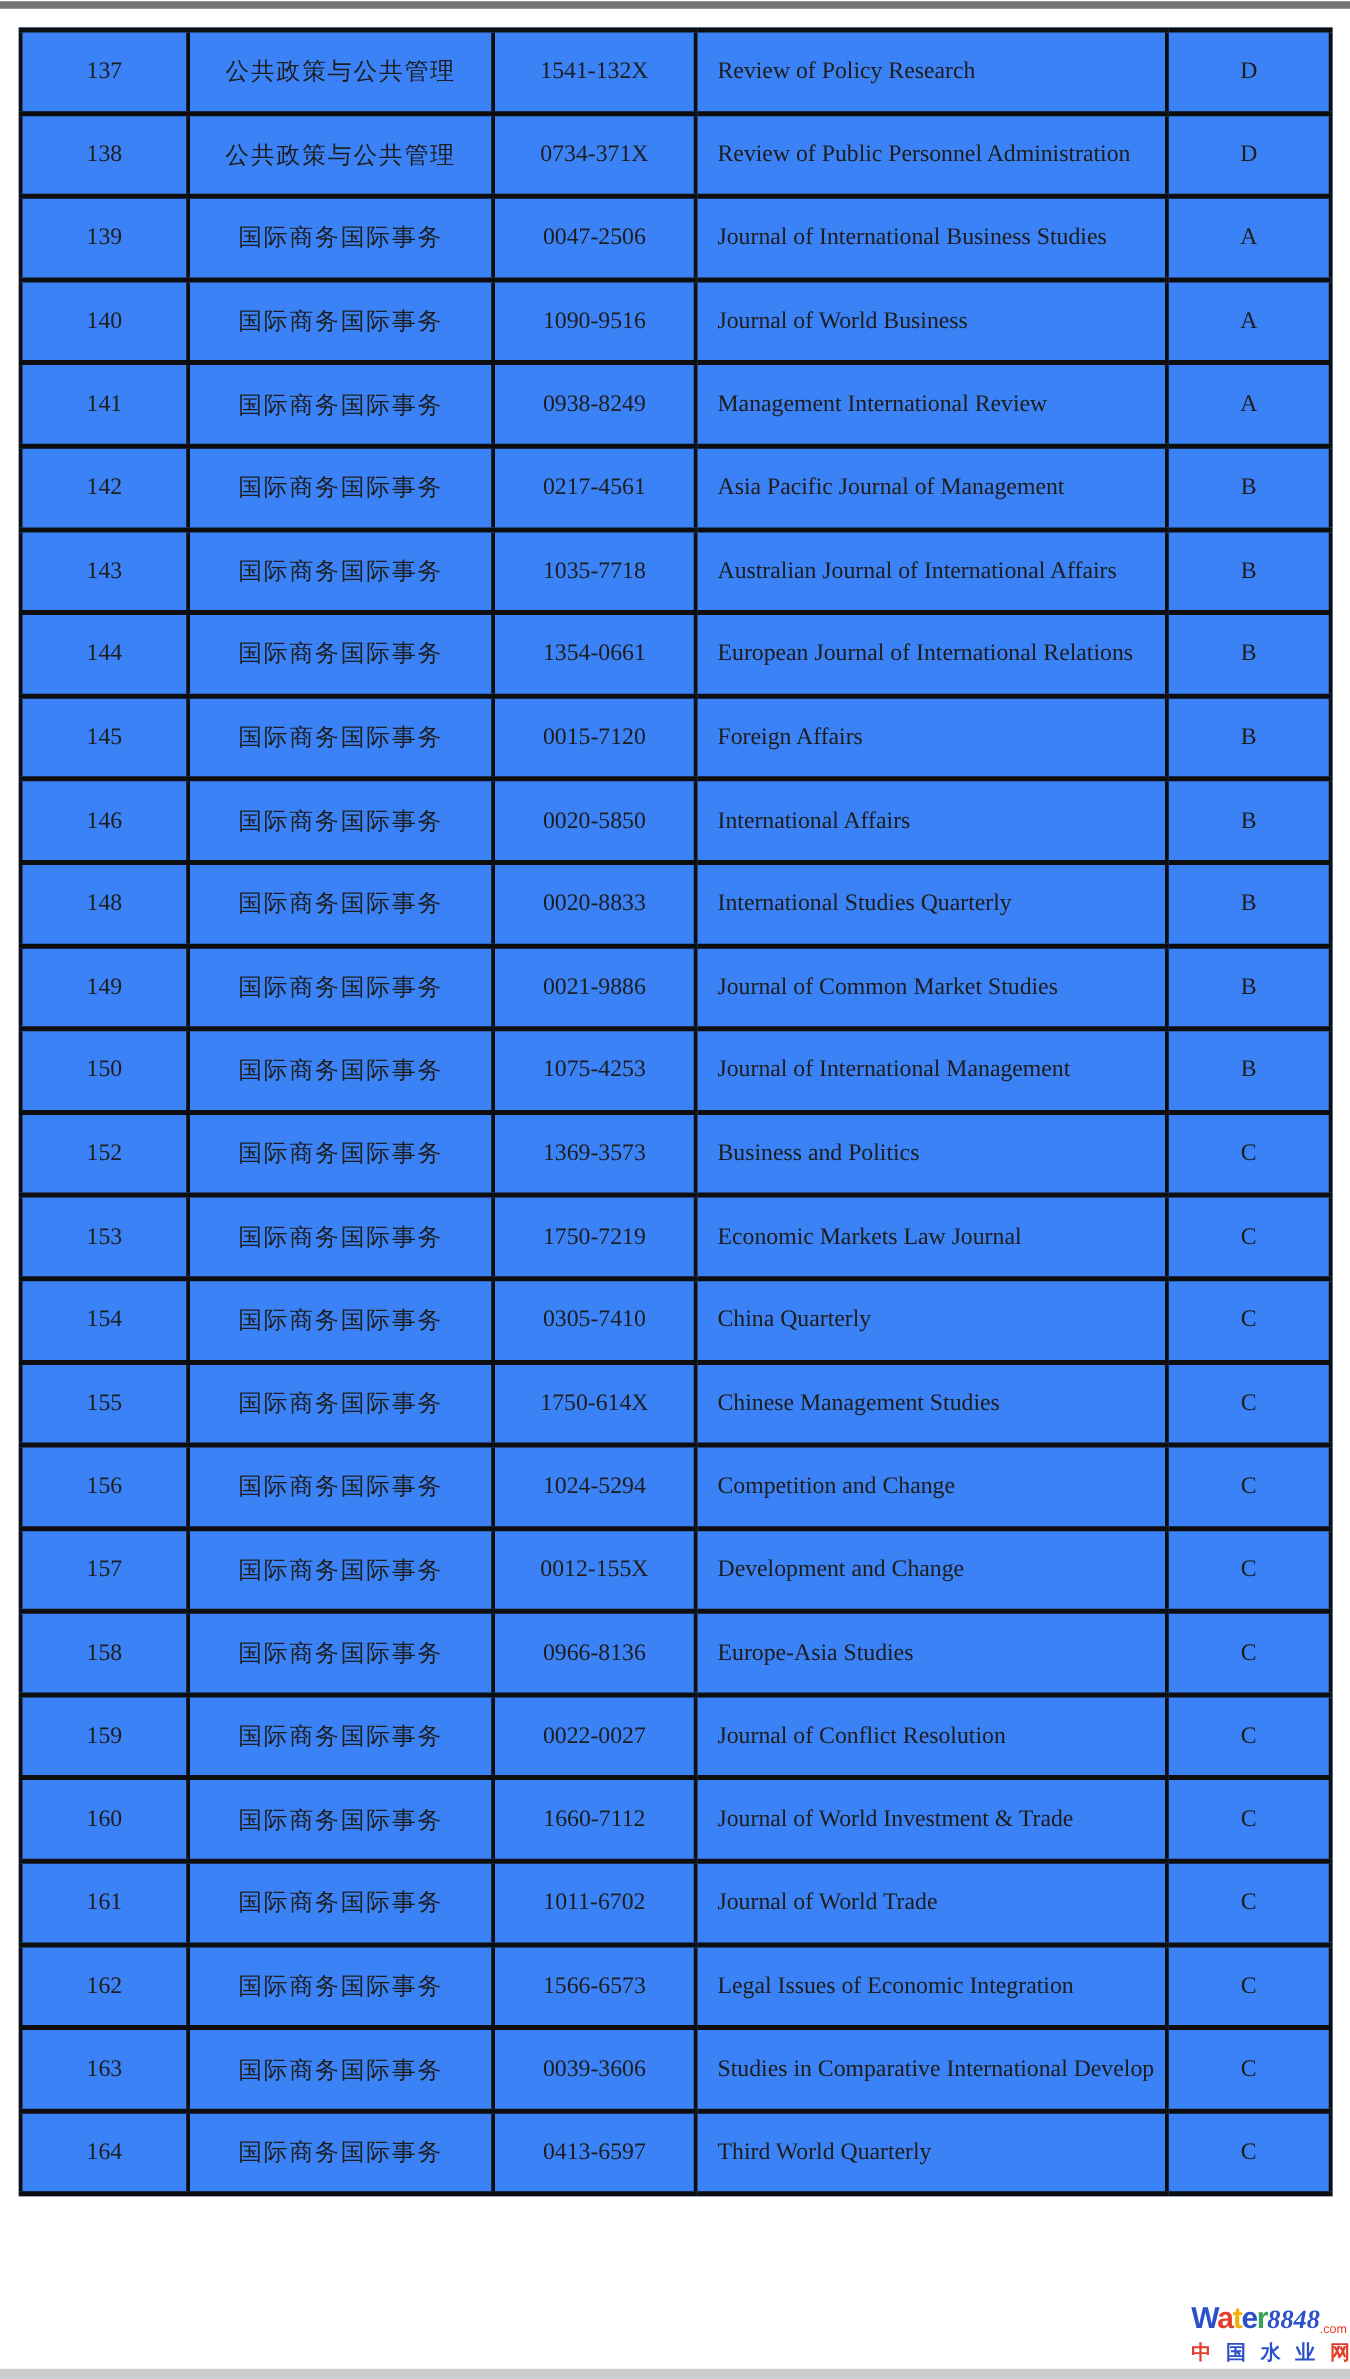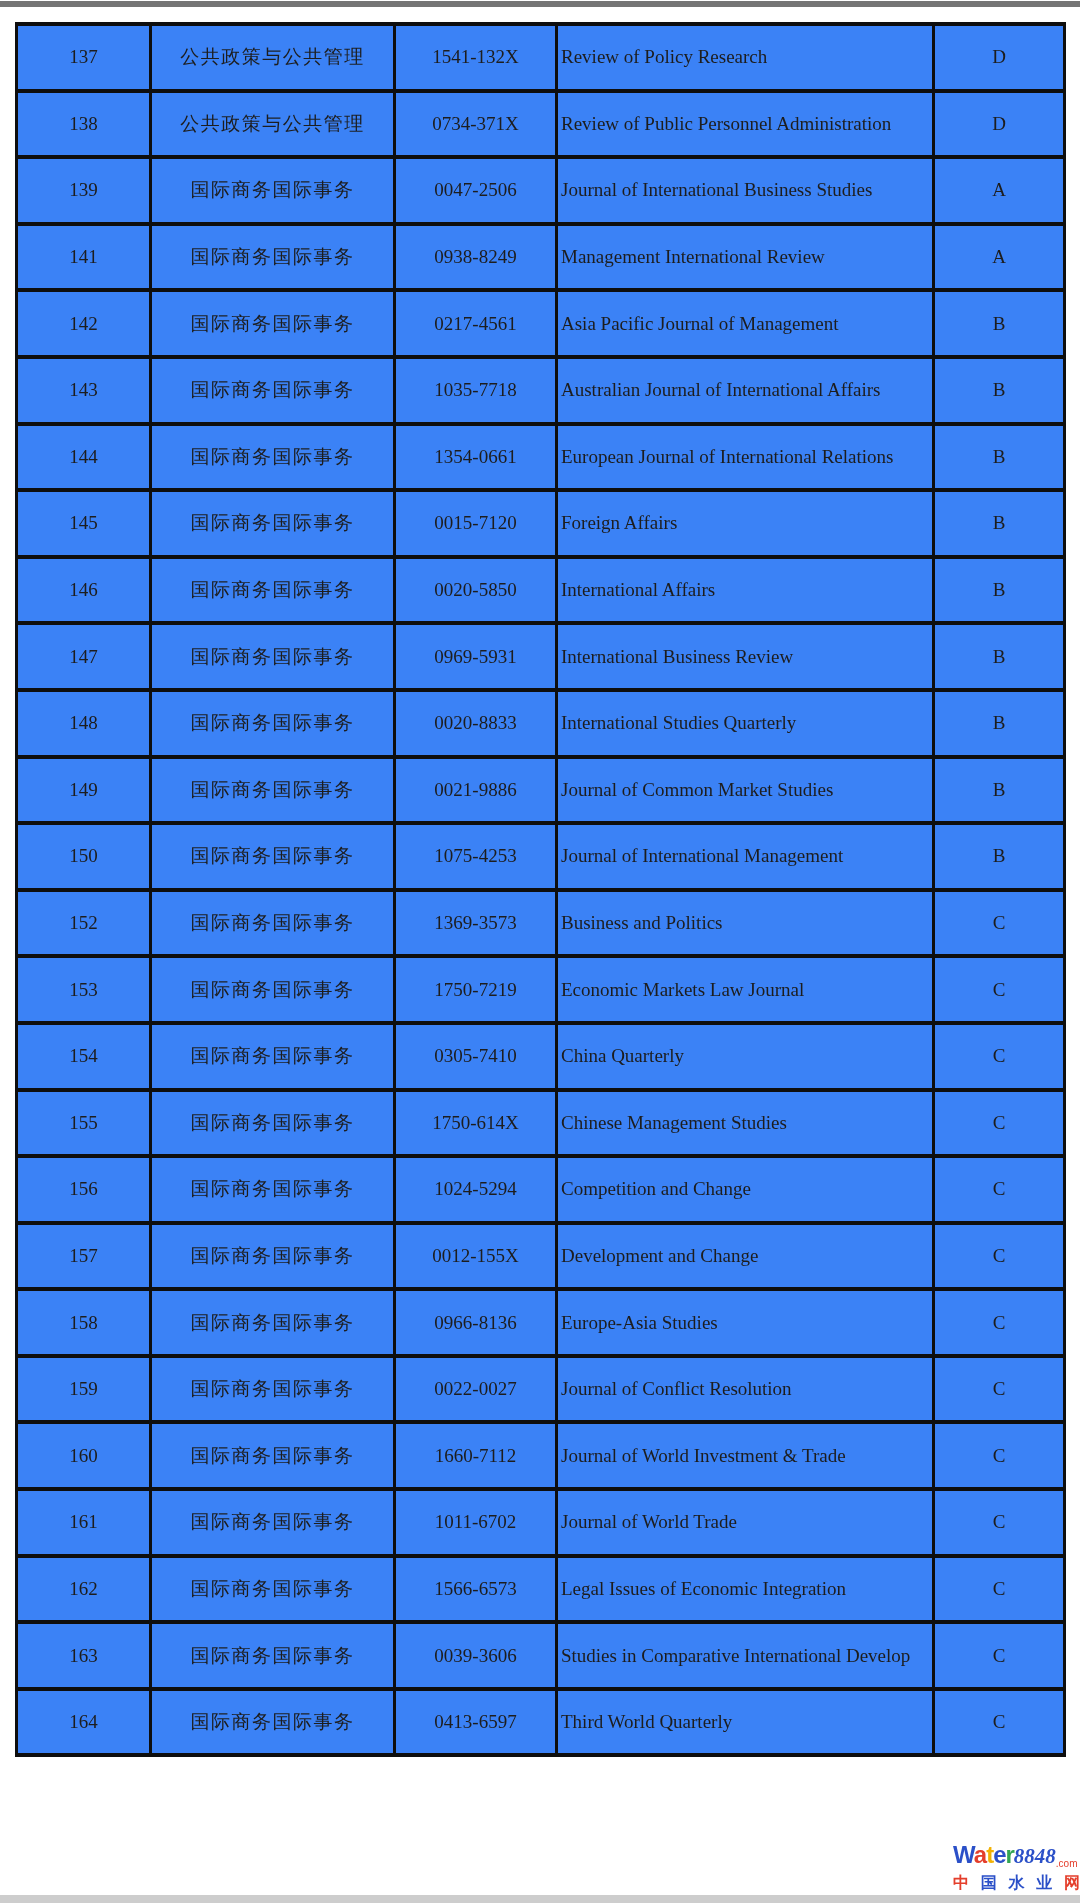--- a/index.html
+++ b/index.html
@@ -38,21 +38,21 @@
   .col-no    { width: 134px; }
   .col-cat   { width: 244px; }
   .col-issn  { width: 162px; }
   .col-title { width: 377px; }
   .col-grade { width: 131px; }
 
   td.cell-no, td.cell-issn, td.cell-grade { text-align: center; }
   td.cell-cat { text-align: center; letter-spacing: 1.5px; }
   td.cell-title {
     text-align: left;
-    padding-left: 3px;
+    padding-left: 16px;
     white-space: nowrap;
   }
 
   .watermark {
     position: absolute;
     left: 953px; top: 1843px;
     width: 127px;
     line-height: 1;
     font-family: "Liberation Sans", "DejaVu Sans", sans-serif;
     pointer-events: none;
@@ -114,20 +114,27 @@
   </tr>
 
   <tr>
     <td class="cell-no">139</td>
     <td class="cell-cat">国际商务国际事务</td>
     <td class="cell-issn">0047-2506</td>
     <td class="cell-title">Journal of International Business Studies</td>
     <td class="cell-grade">A</td>
   </tr>
 
+  <tr>
+    <td class="cell-no">140</td>
+    <td class="cell-cat">国际商务国际事务</td>
+    <td class="cell-issn">1090-9516</td>
+    <td class="cell-title">Journal of World Business</td>
+    <td class="cell-grade">A</td>
+  </tr>
 
   <tr>
     <td class="cell-no">141</td>
     <td class="cell-cat">国际商务国际事务</td>
     <td class="cell-issn">0938-8249</td>
     <td class="cell-title">Management International Review</td>
     <td class="cell-grade">A</td>
   </tr>
 
   <tr>
@@ -163,27 +170,20 @@
   </tr>
 
   <tr>
     <td class="cell-no">146</td>
     <td class="cell-cat">国际商务国际事务</td>
     <td class="cell-issn">0020-5850</td>
     <td class="cell-title">International Affairs</td>
     <td class="cell-grade">B</td>
   </tr>
 
-  <tr>
-    <td class="cell-no">147</td>
-    <td class="cell-cat">国际商务国际事务</td>
-    <td class="cell-issn">0969-5931</td>
-    <td class="cell-title">International Business Review</td>
-    <td class="cell-grade">B</td>
-  </tr>
 
   <tr>
     <td class="cell-no">148</td>
     <td class="cell-cat">国际商务国际事务</td>
     <td class="cell-issn">0020-8833</td>
     <td class="cell-title">International Studies Quarterly</td>
     <td class="cell-grade">B</td>
   </tr>
 
   <tr>

